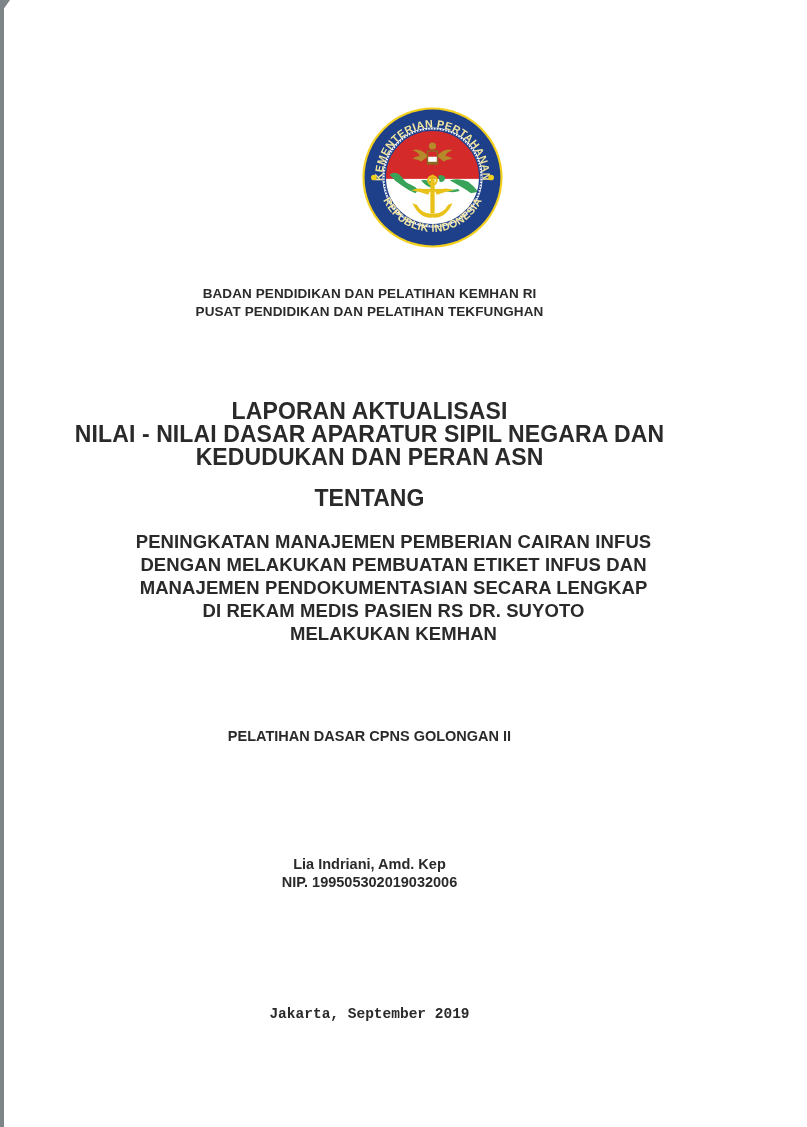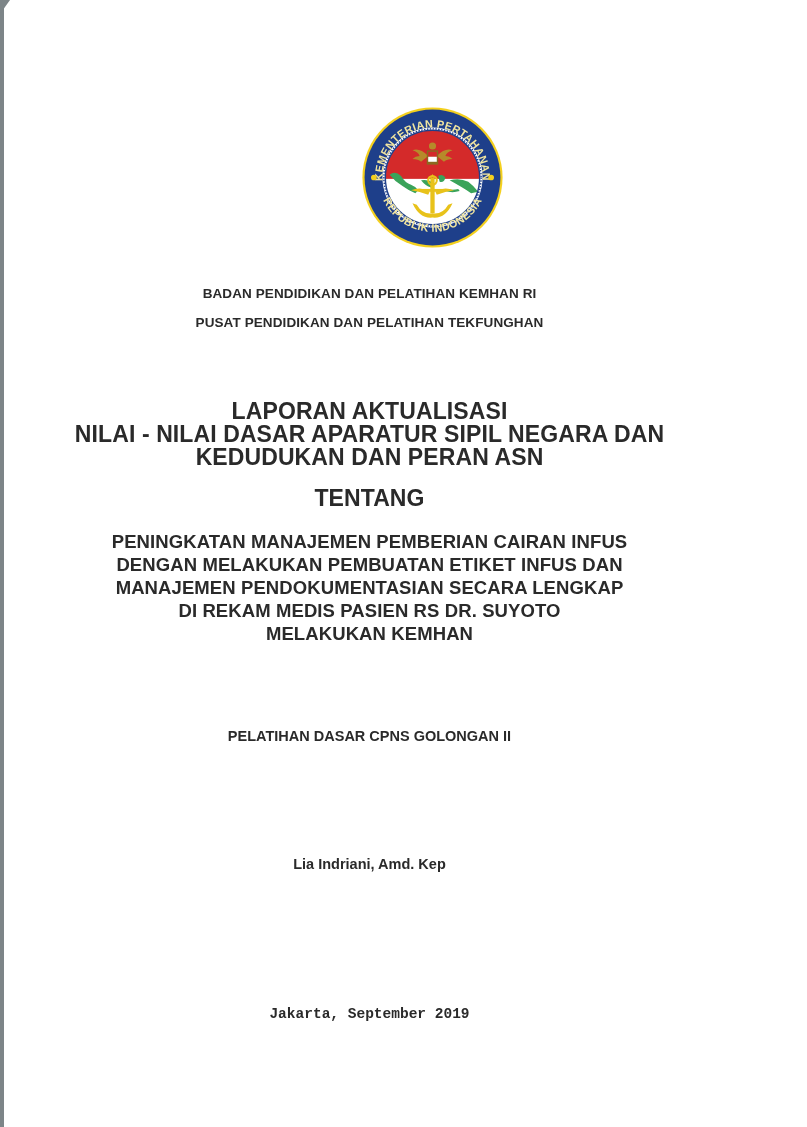--- a/index.html
+++ b/index.html
@@ -51,21 +51,21 @@
       left: 0;
       width: 735px;
       text-align: center;
       font-weight: bold;
       white-space: nowrap;
       padding-left: 4px;
       box-sizing: border-box;
     }
     .inst { font-size: 13.5px; letter-spacing: 0.1px; }
     .title { font-size: 23px; letter-spacing: 0.1px; }
-    .topic { font-size: 18.5px; letter-spacing: 0.1px; }
+    .topic { font-size: 18.5px; letter-spacing: 0.1px; margin-left: 24px; }
     .meta { font-size: 14.5px; }
   </style>
 </head>
 <body>
 
 <div class="scan-edge"></div>
 <div class="scan-corner"></div>
 
 <div class="page">
 
@@ -108,33 +108,34 @@
       <textPath href="#arcTop" startOffset="50%" text-anchor="middle">KEMENTERIAN PERTAHANAN</textPath>
     </text>
     <text font-family="Liberation Sans, sans-serif" font-weight="bold" font-size="15" fill="#f2e6a0" letter-spacing="0.5">
       <textPath href="#arcBot" startOffset="50%" text-anchor="middle">REPUBLIK INDONESIA</textPath>
     </text>
     <circle cx="18" cy="100" r="4" fill="#f4d01e"></circle>
     <circle cx="182" cy="100" r="4" fill="#f4d01e"></circle>
   </svg>
 
   <div class="line inst" style="top:286px;">BADAN PENDIDIKAN DAN PELATIHAN KEMHAN RI</div>
-  <div class="line inst" style="top:304px;margin-top:11px;">PUSAT PENDIDIKAN DAN PELATIHAN TEKFUNGHAN</div>
+  <div class="line inst" style="top:304px;">PUSAT PENDIDIKAN DAN PELATIHAN TEKFUNGHAN</div>
 
   <div class="line title" style="top:398px;">LAPORAN AKTUALISASI</div>
   <div class="line title" style="top:444px;">KEDUDUKAN DAN PERAN ASN</div>
   <div class="line title" style="top:421px;">NILAI - NILAI DASAR APARATUR SIPIL NEGARA DAN</div>
 
   <div class="line title" style="top:485px;">TENTANG</div>
 
   <div class="line topic" style="top:531px;">PENINGKATAN MANAJEMEN PEMBERIAN CAIRAN INFUS</div>
   <div class="line topic" style="top:554px;">DENGAN MELAKUKAN PEMBUATAN ETIKET INFUS DAN</div>
   <div class="line topic" style="top:577px;">MANAJEMEN PENDOKUMENTASIAN SECARA LENGKAP</div>
   <div class="line topic" style="top:600px;">DI REKAM MEDIS PASIEN RS DR. SUYOTO</div>
   <div class="line topic" style="top:623px;">MELAKUKAN KEMHAN</div>
 
   <div class="line meta" style="top:728px;">PELATIHAN DASAR CPNS GOLONGAN II</div>
 
 
   <div class="line meta" style="top:856px;">Lia Indriani, Amd. Kep</div>
+  <div class="line meta" style="top:874px;">NIP. 199505302019032006</div>
 
   <div class="line meta" style="top:1006px;font-family:Liberation Mono, monospace;">Jakarta, September 2019</div>
 </div>
 
 </body></html>

